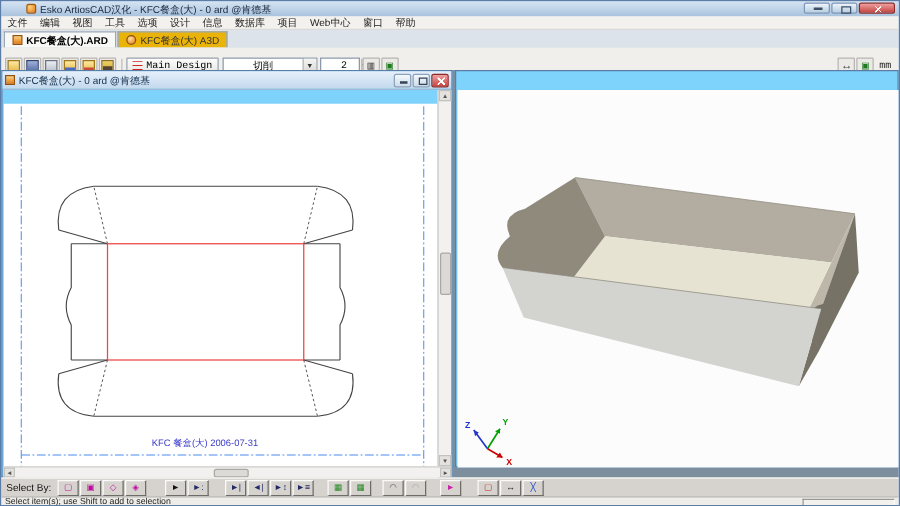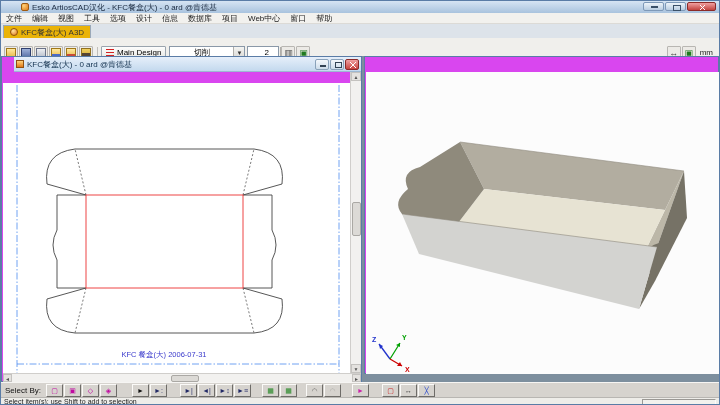--- a/index.html
+++ b/index.html
@@ -30,21 +30,21 @@
   .tabbar{position:absolute;left:0;top:23px;width:718px;height:14px;background:#dde3ea;
     display:flex;align-items:flex-end;padding-left:2px;font-size:8px;}
   .tab{height:13px;display:flex;align-items:center;padding:0 6px;border:1px solid #9aa8b8;
     border-bottom:none;background:#eab308;color:#333;margin-right:1px;}
   .tab.active{background:#f8f8f6;font-weight:bold;color:#000;}
   .tabicon{width:8px;height:8px;margin-right:3px;border:1px solid #905010;
     background:linear-gradient(#ffd27a,#e07818);}
   .tabicon.ball{border-radius:50%;background:radial-gradient(circle at 35% 30%,#ffe2a0,#e07818);}
   
   .toolbar{position:absolute;left:0;top:37px;width:718px;height:30px;background:#f0efec;
-    border-bottom:1px solid #c8c6c2;display:flex;align-items:center;padding:0 3px;font-size:8px;}
+    border-bottom:1px solid #c8c6c2;display:flex;align-items:center;padding:0 3px;font-size:8px;font-family:Liberation Mono, monospace;}
   .tbtn{width:14px;height:14px;margin-right:1px;border:1px solid #b8b6b2;border-radius:1px;
     display:flex;align-items:center;justify-content:center;background:#eceae6;}
   .ici{width:10px;height:10px;display:block;}
   .ic-open{background:linear-gradient(#ffe9a0,#e8b94a);border:1px solid #a07818;}
   .ic-save{background:linear-gradient(#9db0d8,#5870a8);border:1px solid #30406e;}
   .ic-print{background:linear-gradient(#eceef2,#b9c0cc);border:1px solid #6a7288;}
   .ic-cat{background:linear-gradient(#ffe9a0,#e8b94a);border:1px solid #a07818;box-shadow:inset 0 -3px 0 #4a6ac8;}
   .ic-rev{background:linear-gradient(#ffe9a0,#e8b94a);border:1px solid #a07818;box-shadow:inset 0 -3px 0 #c84a3a;}
   .ic-db{background:linear-gradient(#f0d060,#d0a830);border:1px solid #907020;box-shadow:inset 0 -4px 0 #554433;}
   .tsep{width:1px;height:12px;background:#c0beba;margin:0 3px;}
@@ -57,21 +57,21 @@
   .dd-arrow{width:11px;height:12px;background:linear-gradient(#f4f4f2,#d8d6d2);border-left:1px solid #b0aeaa;
     display:flex;align-items:center;justify-content:center;font-size:6px;color:#333;}
   .dd-layer{width:76px;}
   .dd-scale{width:32px;}
   .tright{margin-left:auto;display:flex;align-items:center;}
   .glyphbtn{font-size:9px;color:#444;}
   .glyphbtn.green{color:#1f7a1f;font-size:9px;}
   .units{margin:0 3px;font-size:8px;color:#222;}
   
   .workspace{position:absolute;left:0;top:55px;width:718px;height:326px;background:#7d8f9e;}
-  .mdi{position:absolute;border:1px solid #5a7ca6;background:#d946ef;padding-left:12px;}
+  .mdi{position:absolute;border:1px solid #5a7ca6;background:#7dd3fc;}
   .win-left{left:0;top:0;width:361px;height:326px;}
   .win-right{left:363px;top:0;width:355px;height:318px;}
   .wtitle{height:15px;display:flex;align-items:center;font-size:8px;color:#12304e;padding-left:2px;
     background:linear-gradient(#e6effa,#c3d9ee);border-bottom:1px solid #9db8d2;}
   .win-right .wtitle{background:linear-gradient(#edf2f7,#d8e3ee);color:#44596e;}
   .wicon{width:8px;height:8px;margin-right:3px;border:1px solid #905010;
     background:linear-gradient(#ffd27a,#e07818);}
   .wbtns{position:absolute;right:2px;display:flex;}
   .mbtn{width:14px;height:11px;border:1px solid #8aa2ba;border-radius:2px;margin-left:1px;
     background:linear-gradient(#f4f8fc,#cddcea);position:relative;}
@@ -135,20 +135,24 @@
     <span class="menu-item">设计</span>
     <span class="menu-item">信息</span>
     <span class="menu-item">数据库</span>
     <span class="menu-item">项目</span>
     <span class="menu-item">Web中心</span>
     <span class="menu-item">窗口</span>
     <span class="menu-item">帮助</span>
   </div>
 
   <div class="tabbar">
+    <div class="tab active">
+      <span class="tabicon"></span>
+      <span>KFC餐盒(大).ARD</span>
+    </div>
     <div class="tab">
       <span class="tabicon ball"></span>
       <span>KFC餐盒(大) A3D</span>
     </div>
   </div>
 
   <div class="toolbar">
     <span class="tbtn">
         <span class="ici ic-open"></span>
       </span>

